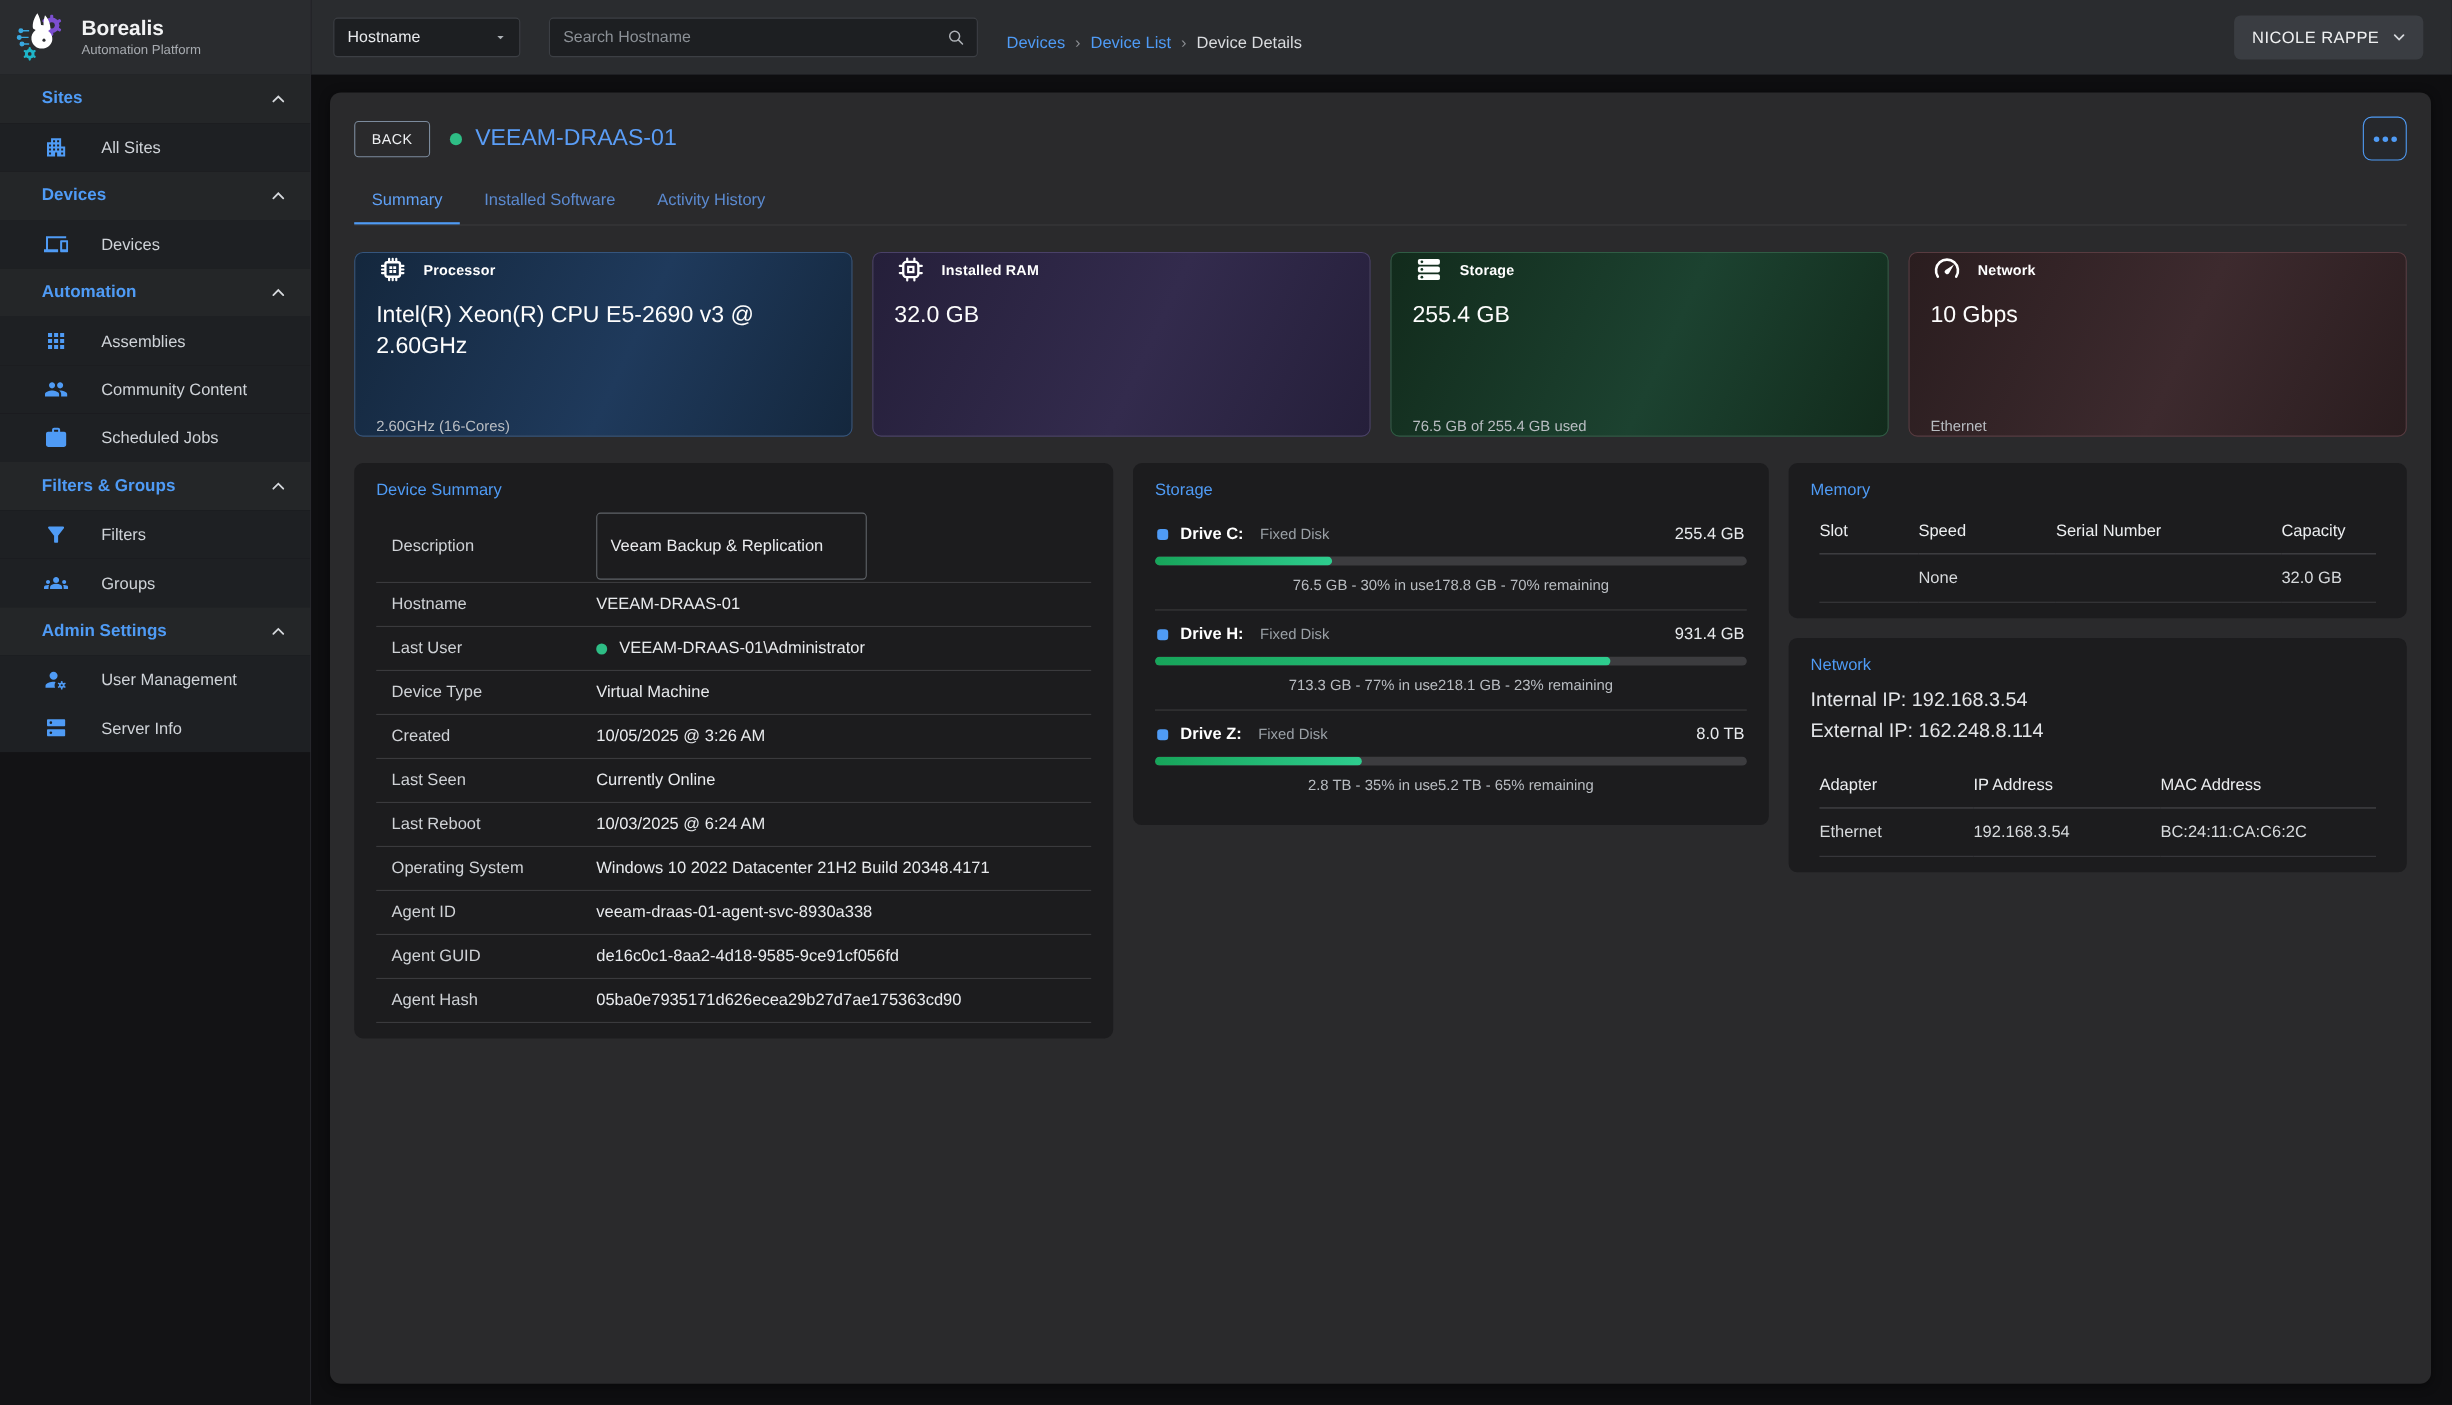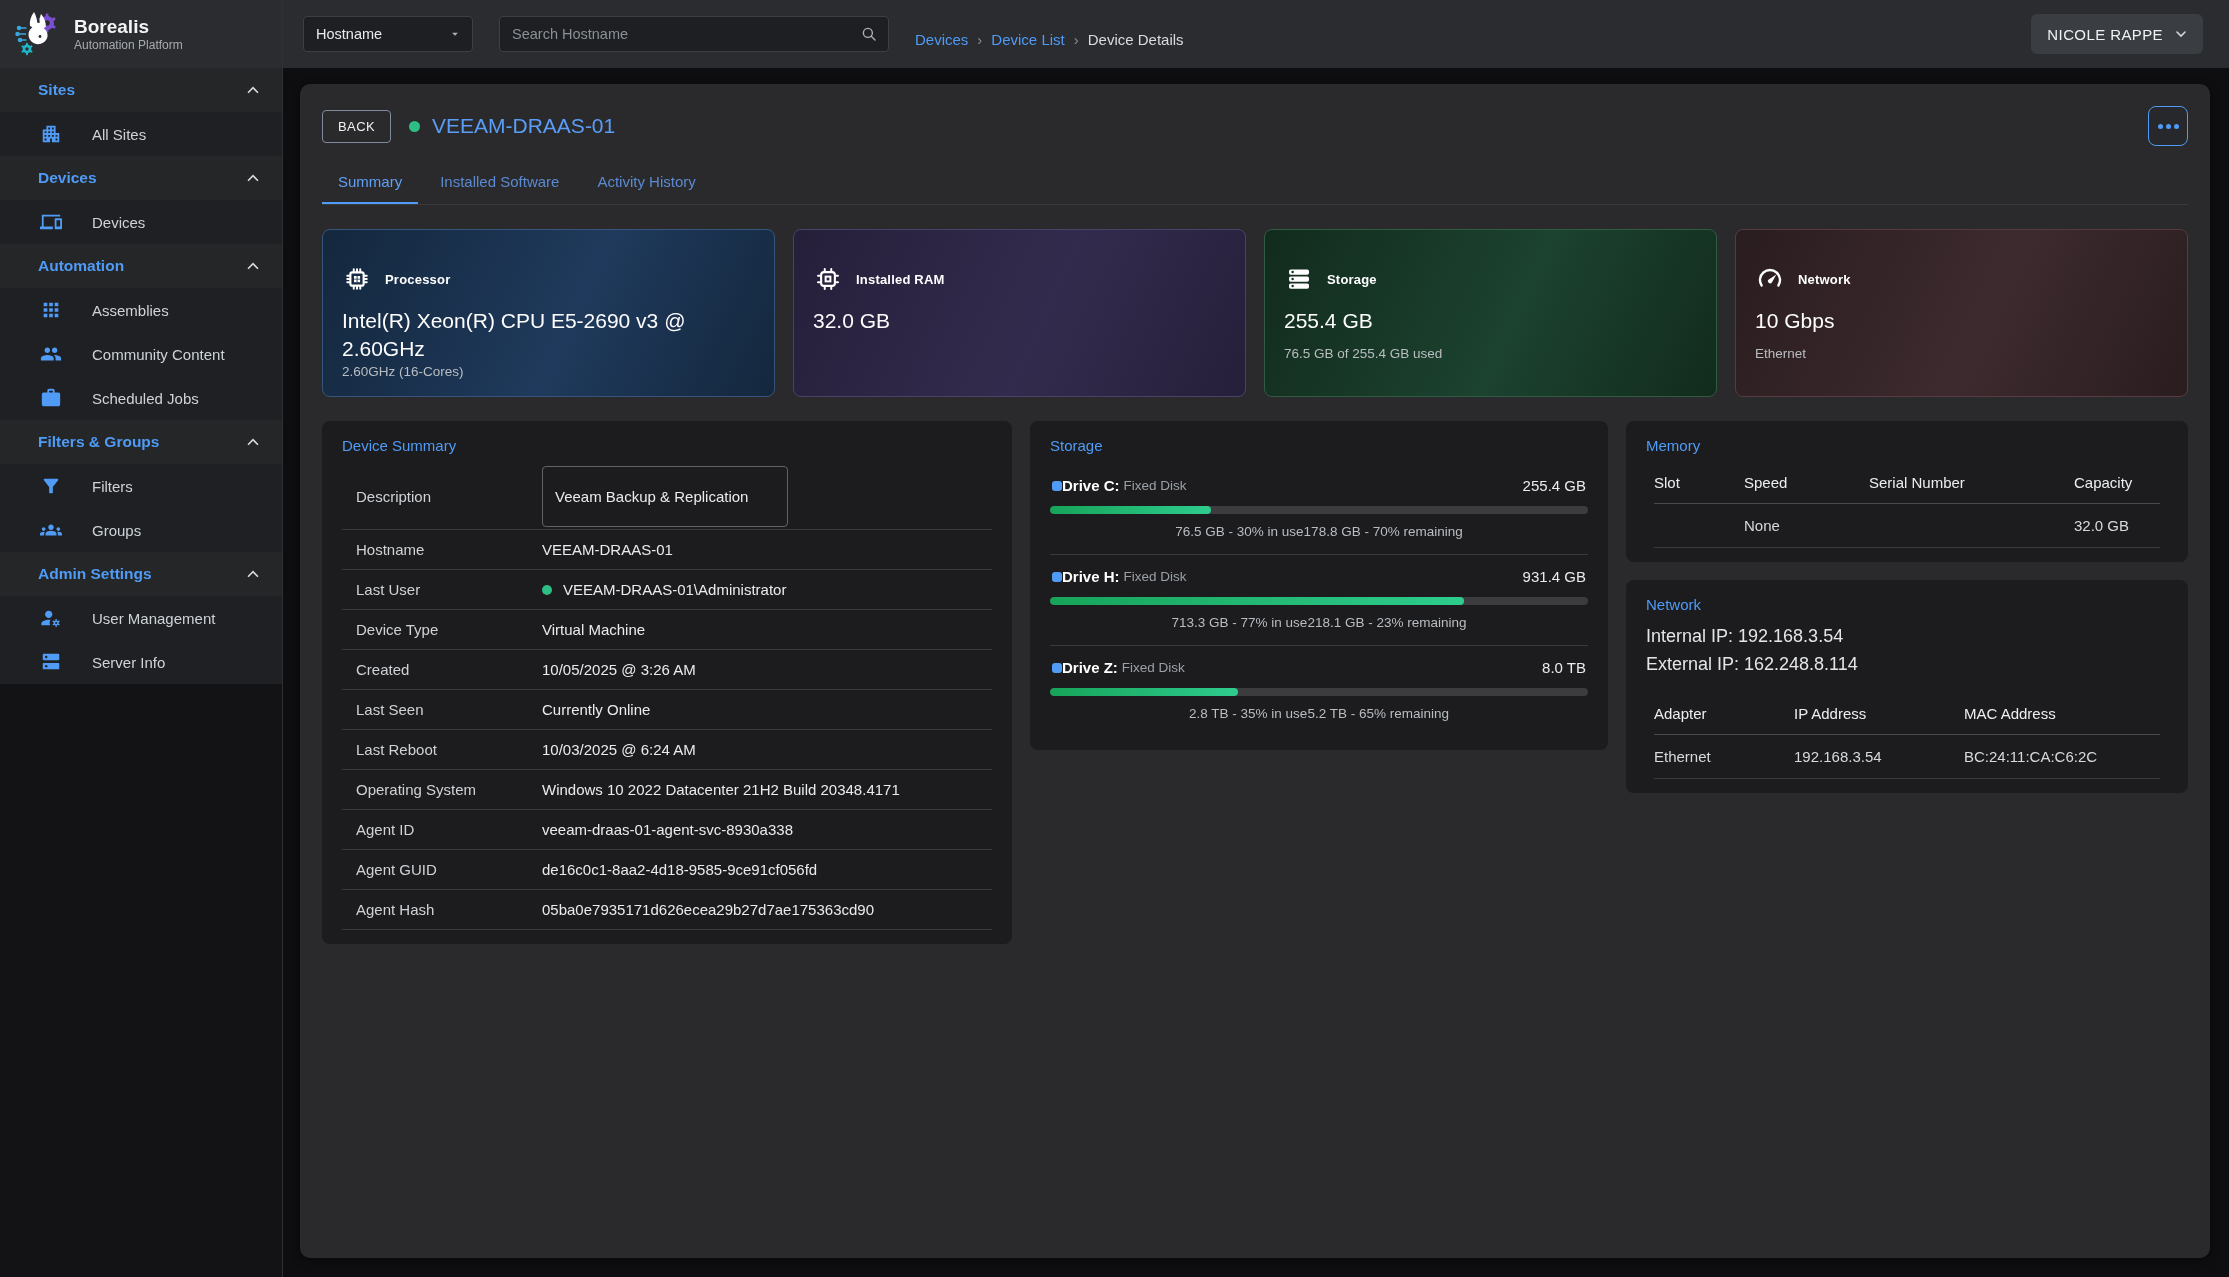--- a/index.html
+++ b/index.html
@@ -58,21 +58,21 @@
   .dev-name { color: #5a9df6; font-size: 21px; font-weight: 400; }
   .hd-spacer { flex: 1; }
   .more-btn { width: 40px; height: 40px; border: 1.5px solid #4f9bf5; border-radius: 8px; background: #26282c; display: flex; align-items: center; justify-content: center; gap: 3px; cursor: pointer; }
   .more-btn i { width: 5px; height: 5px; border-radius: 50%; background: #4f9bf5; }
 
   .tabs { display: flex; gap: 6px; margin-top: 16px; border-bottom: 1px solid rgba(255,255,255,.08); }
   .tab { font-size: 15px; padding: 11px 16px 12px; color: #5b8ad0; cursor: pointer; border-bottom: 2px solid transparent; }
   .tab.active { color: #5fa0f5; border-bottom-color: #4f9bf5; }
 
   .cards { display: grid; grid-template-columns: repeat(4, 1fr); gap: 18px; margin-top: 24px; }
-  .card { height: 168px; border-radius: 8px; border: 1px solid transparent; padding: 34px 19px; display: flex; flex-direction: column; }
+  .card { height: 168px; border-radius: 8px; border: 1px solid transparent; padding: 0 19px; display: flex; flex-direction: column; }
   .card-head { display: flex; align-items: center; gap: 13px; }
   .card-icon { width: 30px; height: 30px; color: #fff; flex: none; }
   .card-icon svg { width: 100%; height: 100%; display: block; }
   .card-label { font-size: 13px; font-weight: 700; color: #fff; letter-spacing: .2px; }
   .card-value { margin-top: 13px; font-size: 21px; color: #fdfdfd; line-height: 1.35; max-width: 400px; }
   .card-sub { margin-top: auto; font-size: 13.5px; color: #b9bdc2; min-height: 16px; }
 
   .panels { display: grid; grid-template-columns: 690px 578px 1fr; gap: 18px; margin-top: 24px; align-items: start; }
   .panel { background: #1c1c1e; border-radius: 8px; padding: 16px 20px 14px; }
   .panel-title { color: #4f9bf5; font-size: 15px; margin-bottom: 10px; }
@@ -81,21 +81,21 @@
   .srow { display: flex; align-items: center; min-height: 40px; border-bottom: 1px solid #3a3a3d; font-size: 15px; padding: 2px 0 2px 14px; }
   .srow.desc { min-height: 58px; }
   .slabel { width: 186px; flex: none; color: #cfd2d6; }
   .svalue { color: #e9ebee; display: flex; align-items: center; gap: 11px; }
   .desc-input { width: 246px; height: 61px; background: transparent; border: 1px solid #5f6368; border-radius: 4px; color: #e9ebee; font-size: 15px; font-family: inherit; padding: 0 12px; outline: none; }
   .val-dot { width: 10px; height: 10px; border-radius: 50%; background: #2ebd85; flex: none; }
 
   
   .drive { padding: 13px 0 15px; border-bottom: 1px solid #3a3a3d; }
   .drive:last-child { border-bottom: 0; }
-  .drive-head { display: flex; align-items: center; font-size: 15px; padding: 0 2px; }
+  .drive-head { display: flex; align-items: center; gap: 11px; font-size: 15px; padding: 0 2px; }
   .bullet { width: 10px; height: 10px; border-radius: 3px; background: #4f9bf5; flex: none; }
   .drive-name { font-weight: 700; color: #fff; }
   .drive-type { color: #9aa0a6; font-size: 13.5px; margin-left: 4px; }
   .drive-size { margin-left: auto; color: #e9ebee; }
   .bar { height: 8px; border-radius: 5px; background: #3c3c3f; margin: 12px 0 10px; overflow: hidden; }
   .bar-fill { height: 100%; border-radius: 5px; background: linear-gradient(90deg, #17a45a, #2ecc8e); }
   .drive-foot { display: flex; justify-content: center; color: #b9bdc2; font-size: 13.5px; }
 
   
   .mem-grid { display: grid; grid-template-columns: 90px 125px 205px 1fr; padding: 0 8px; }

